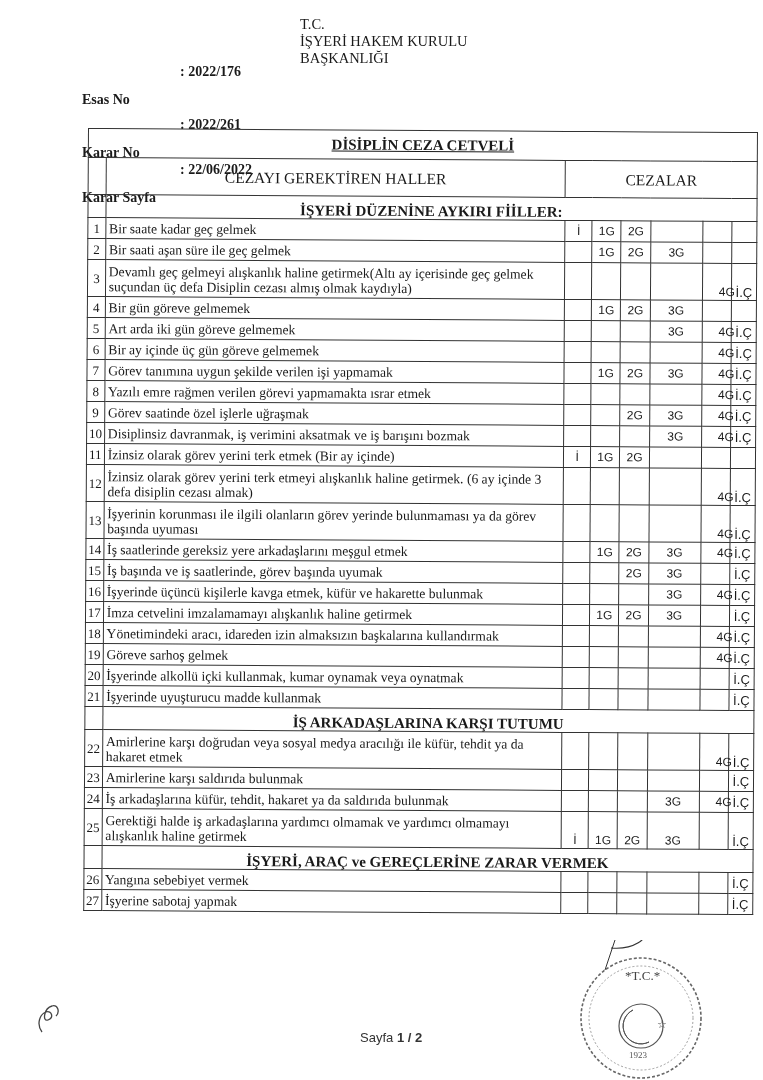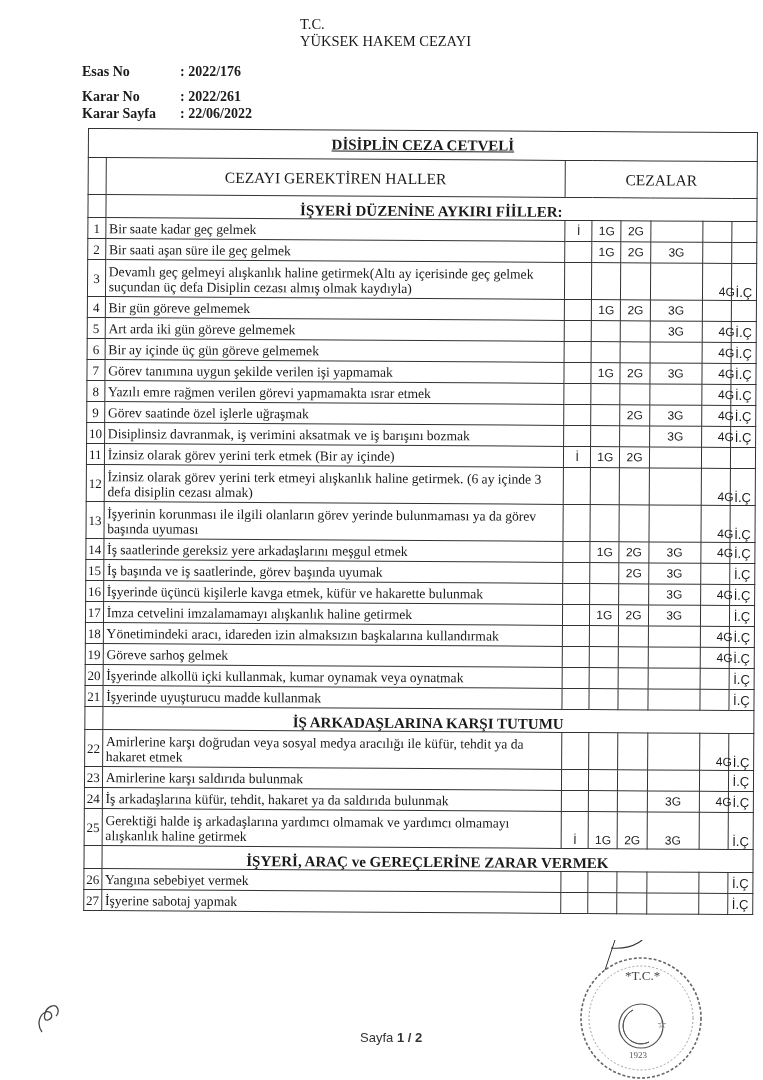--- a/index.html
+++ b/index.html
@@ -1,20 +1,20 @@
 <!DOCTYPE html>
 <html><head>
   <meta charset="utf-8">
   <style>
     html, body { margin: 0; padding: 0; background: #ffffff; }
     body { width: 763px; height: 1080px; position: relative; overflow: hidden; font-family: "Liberation Serif", serif; color: #1a1a1a; }
     .header-center { position: absolute; left: 300px; top: 16px; width: 240px; text-align: left; font-size: 14.5px; line-height: 17px; }
     .meta { position: absolute; left: 82px; top: 62px; font-size: 14px; font-weight: bold; line-height: 19px; }
     .meta-row { display: flex; }
-    .meta-label { width: 98px; }
+    .meta-label { width: 98px; margin-top: 28px; }
     .meta-row:nth-child(2) { margin-top: 6px; }
     .meta-row:nth-child(3) { margin-top: -2px; }
 
     .sheet { position: absolute; left: 88px; top: 128px; width: 670px; transform: rotate(0.35deg); transform-origin: top left; }
     table { border-collapse: collapse; width: 100%; table-layout: fixed; }
     td { border: 1px solid #333; padding: 0 3px; font-size: 13.6px; line-height: 15px; vertical-align: middle; }
     .c-no { width: 15px; text-align: center; font-size: 13px; padding: 0 1px; }
     .c-desc { width: 441px; }
     .c-pen { text-align: center; font-family: "Liberation Sans", sans-serif; font-size: 12px; padding: 0; }
     .w-i { width: 26px; } .w-1 { width: 28px; } .w-2 { width: 28px; } .w-3 { width: 50px; } .w-4 { width: 28px; padding-left: 16px; } .w-ic { width: 24px; }
@@ -31,21 +31,22 @@
     .footer { position: absolute; left: 360px; top: 1030px; font-family: "Liberation Sans", sans-serif; font-size: 13px; color: #333; }
     .footer b { font-weight: bold; }
     .signature { position: absolute; left: 34px; top: 1002px; width: 30px; height: 34px; }
     .stamp { position: absolute; left: 563px; top: 940px; width: 150px; height: 140px; }
   </style>
 </head>
 <body>
 
 <div class="header-center">
   <div>T.C.</div>
-  <div>YÜKSEK HAKEM CEZAYI</div>
+  <div>İŞYERİ HAKEM KURULU</div>
+  <div>BAŞKANLIĞI</div>
 </div>
 
 <div class="meta">
   <div class="meta-row">
     <span class="meta-label">Esas No</span>
     <span>: 2022/176</span>
   </div>
   <div class="meta-row">
     <span class="meta-label">Karar No</span>
     <span>: 2022/261</span>

